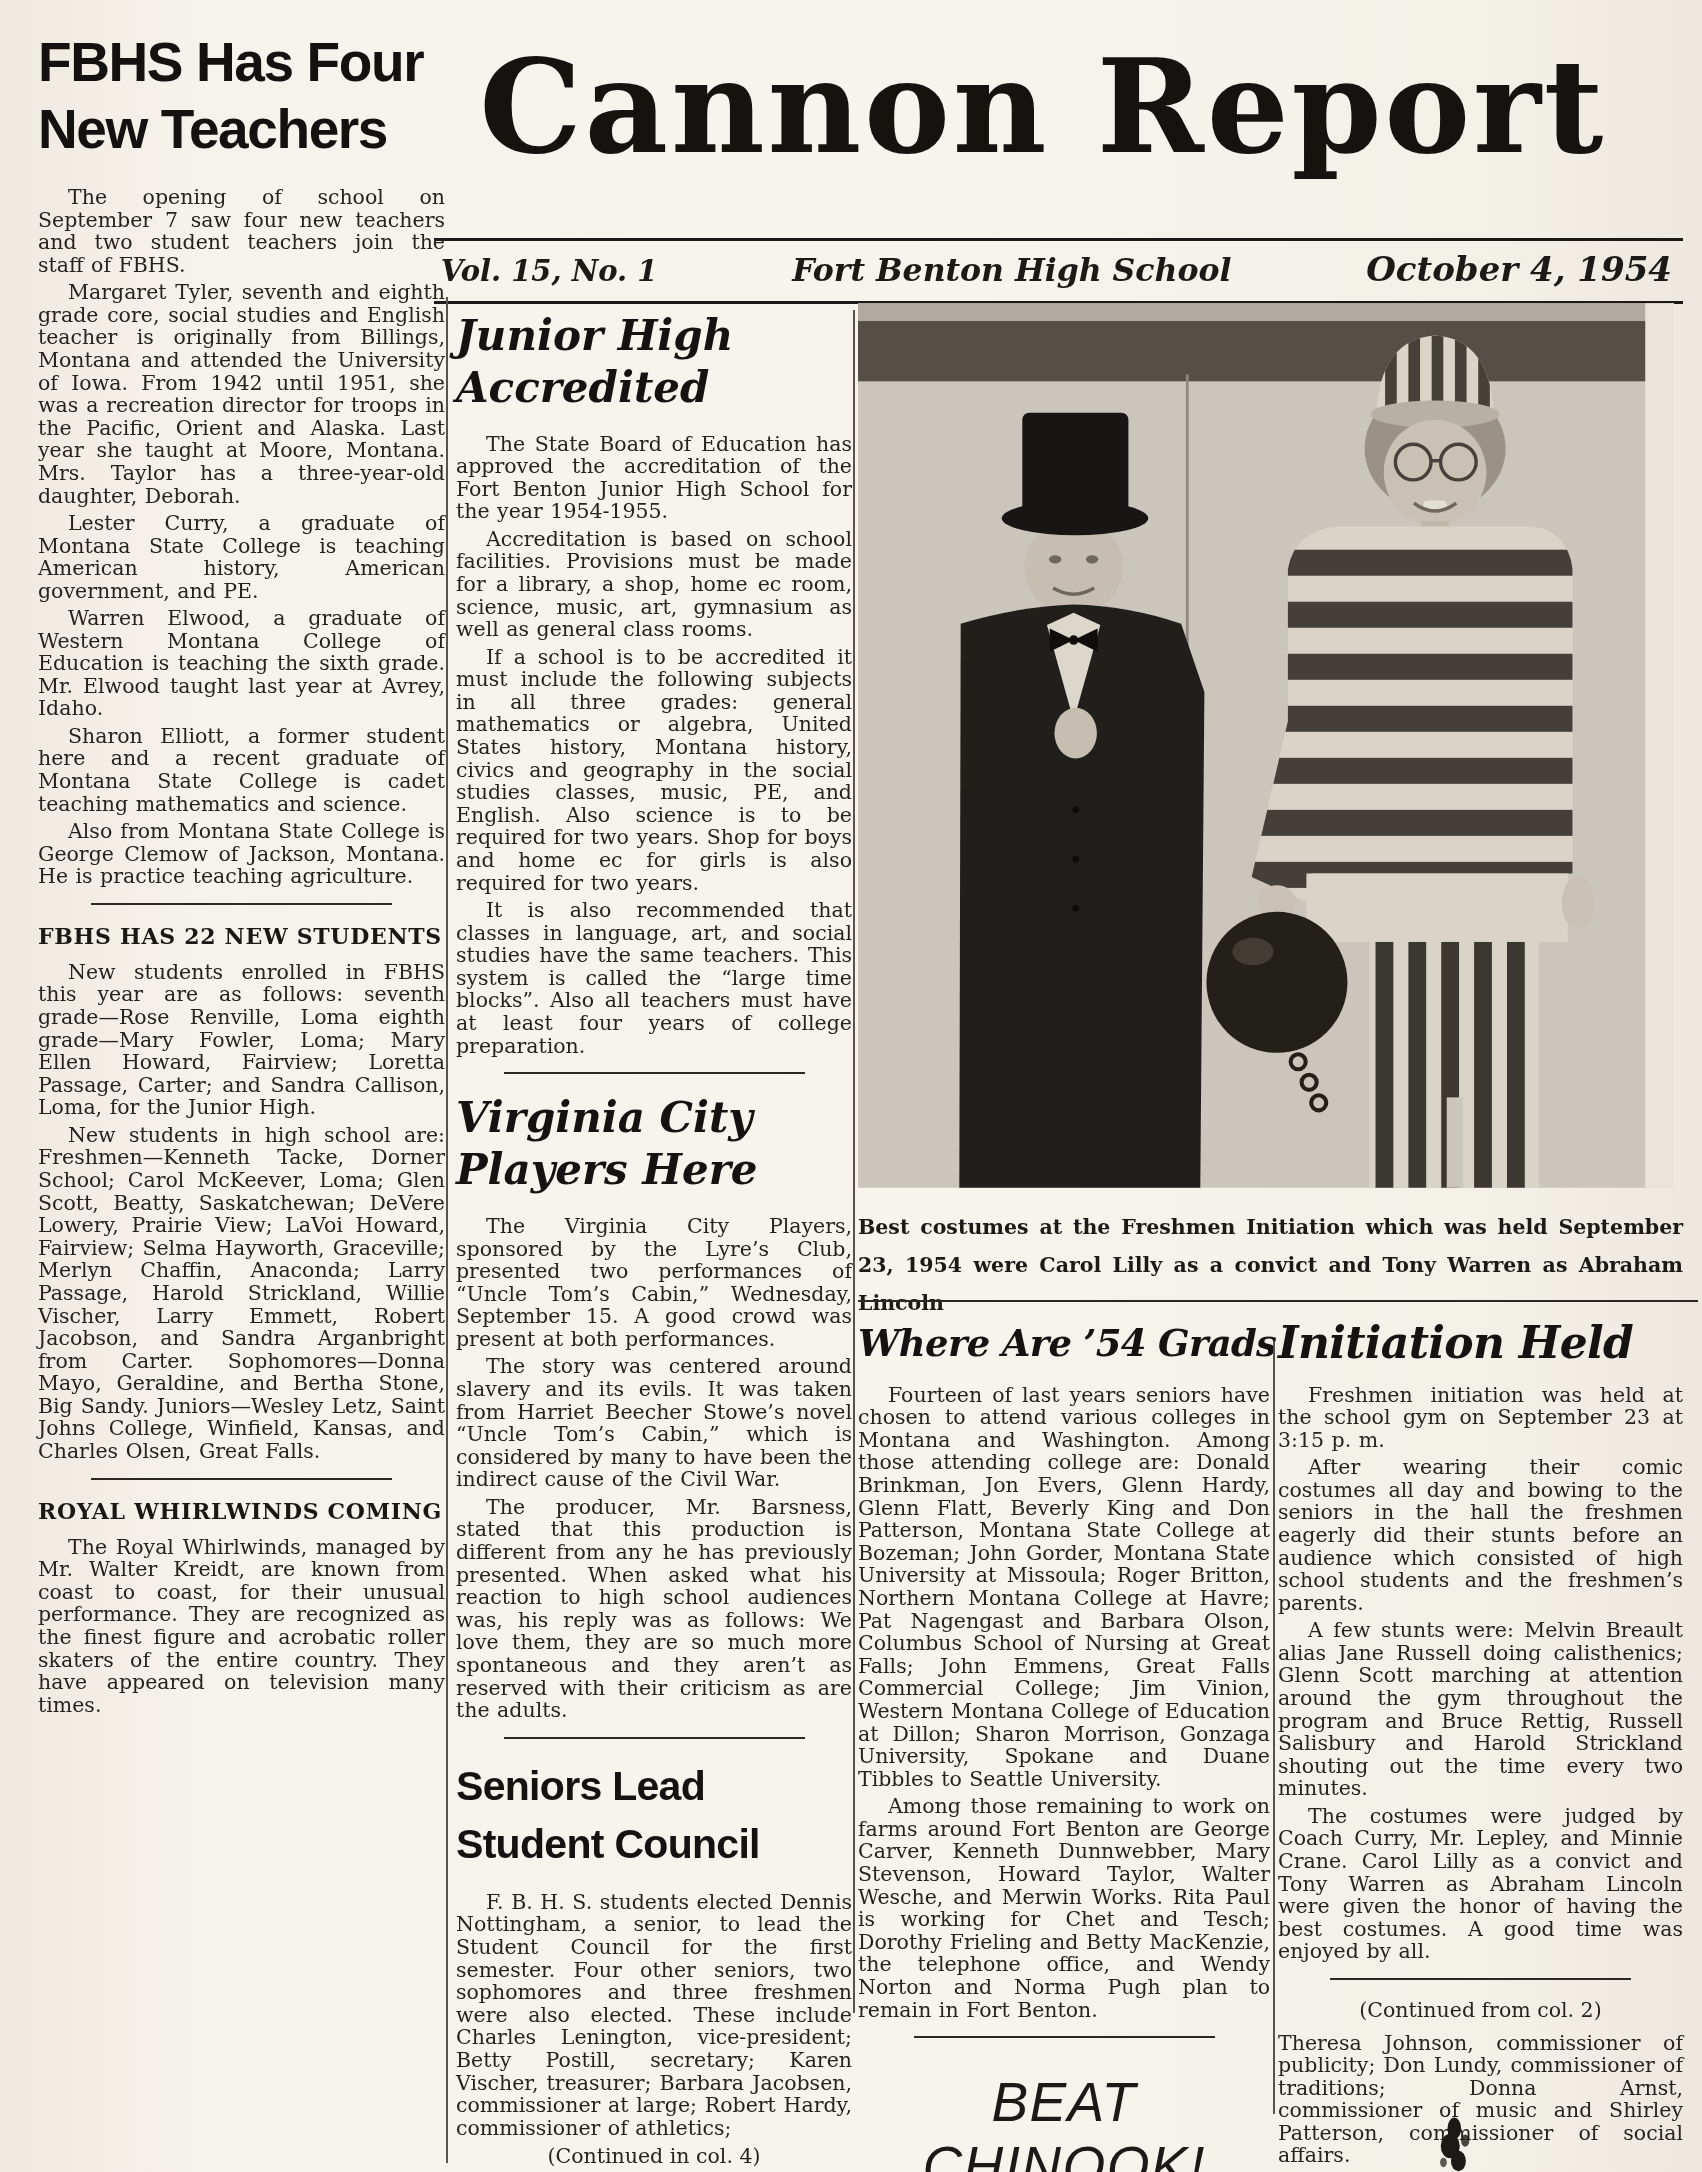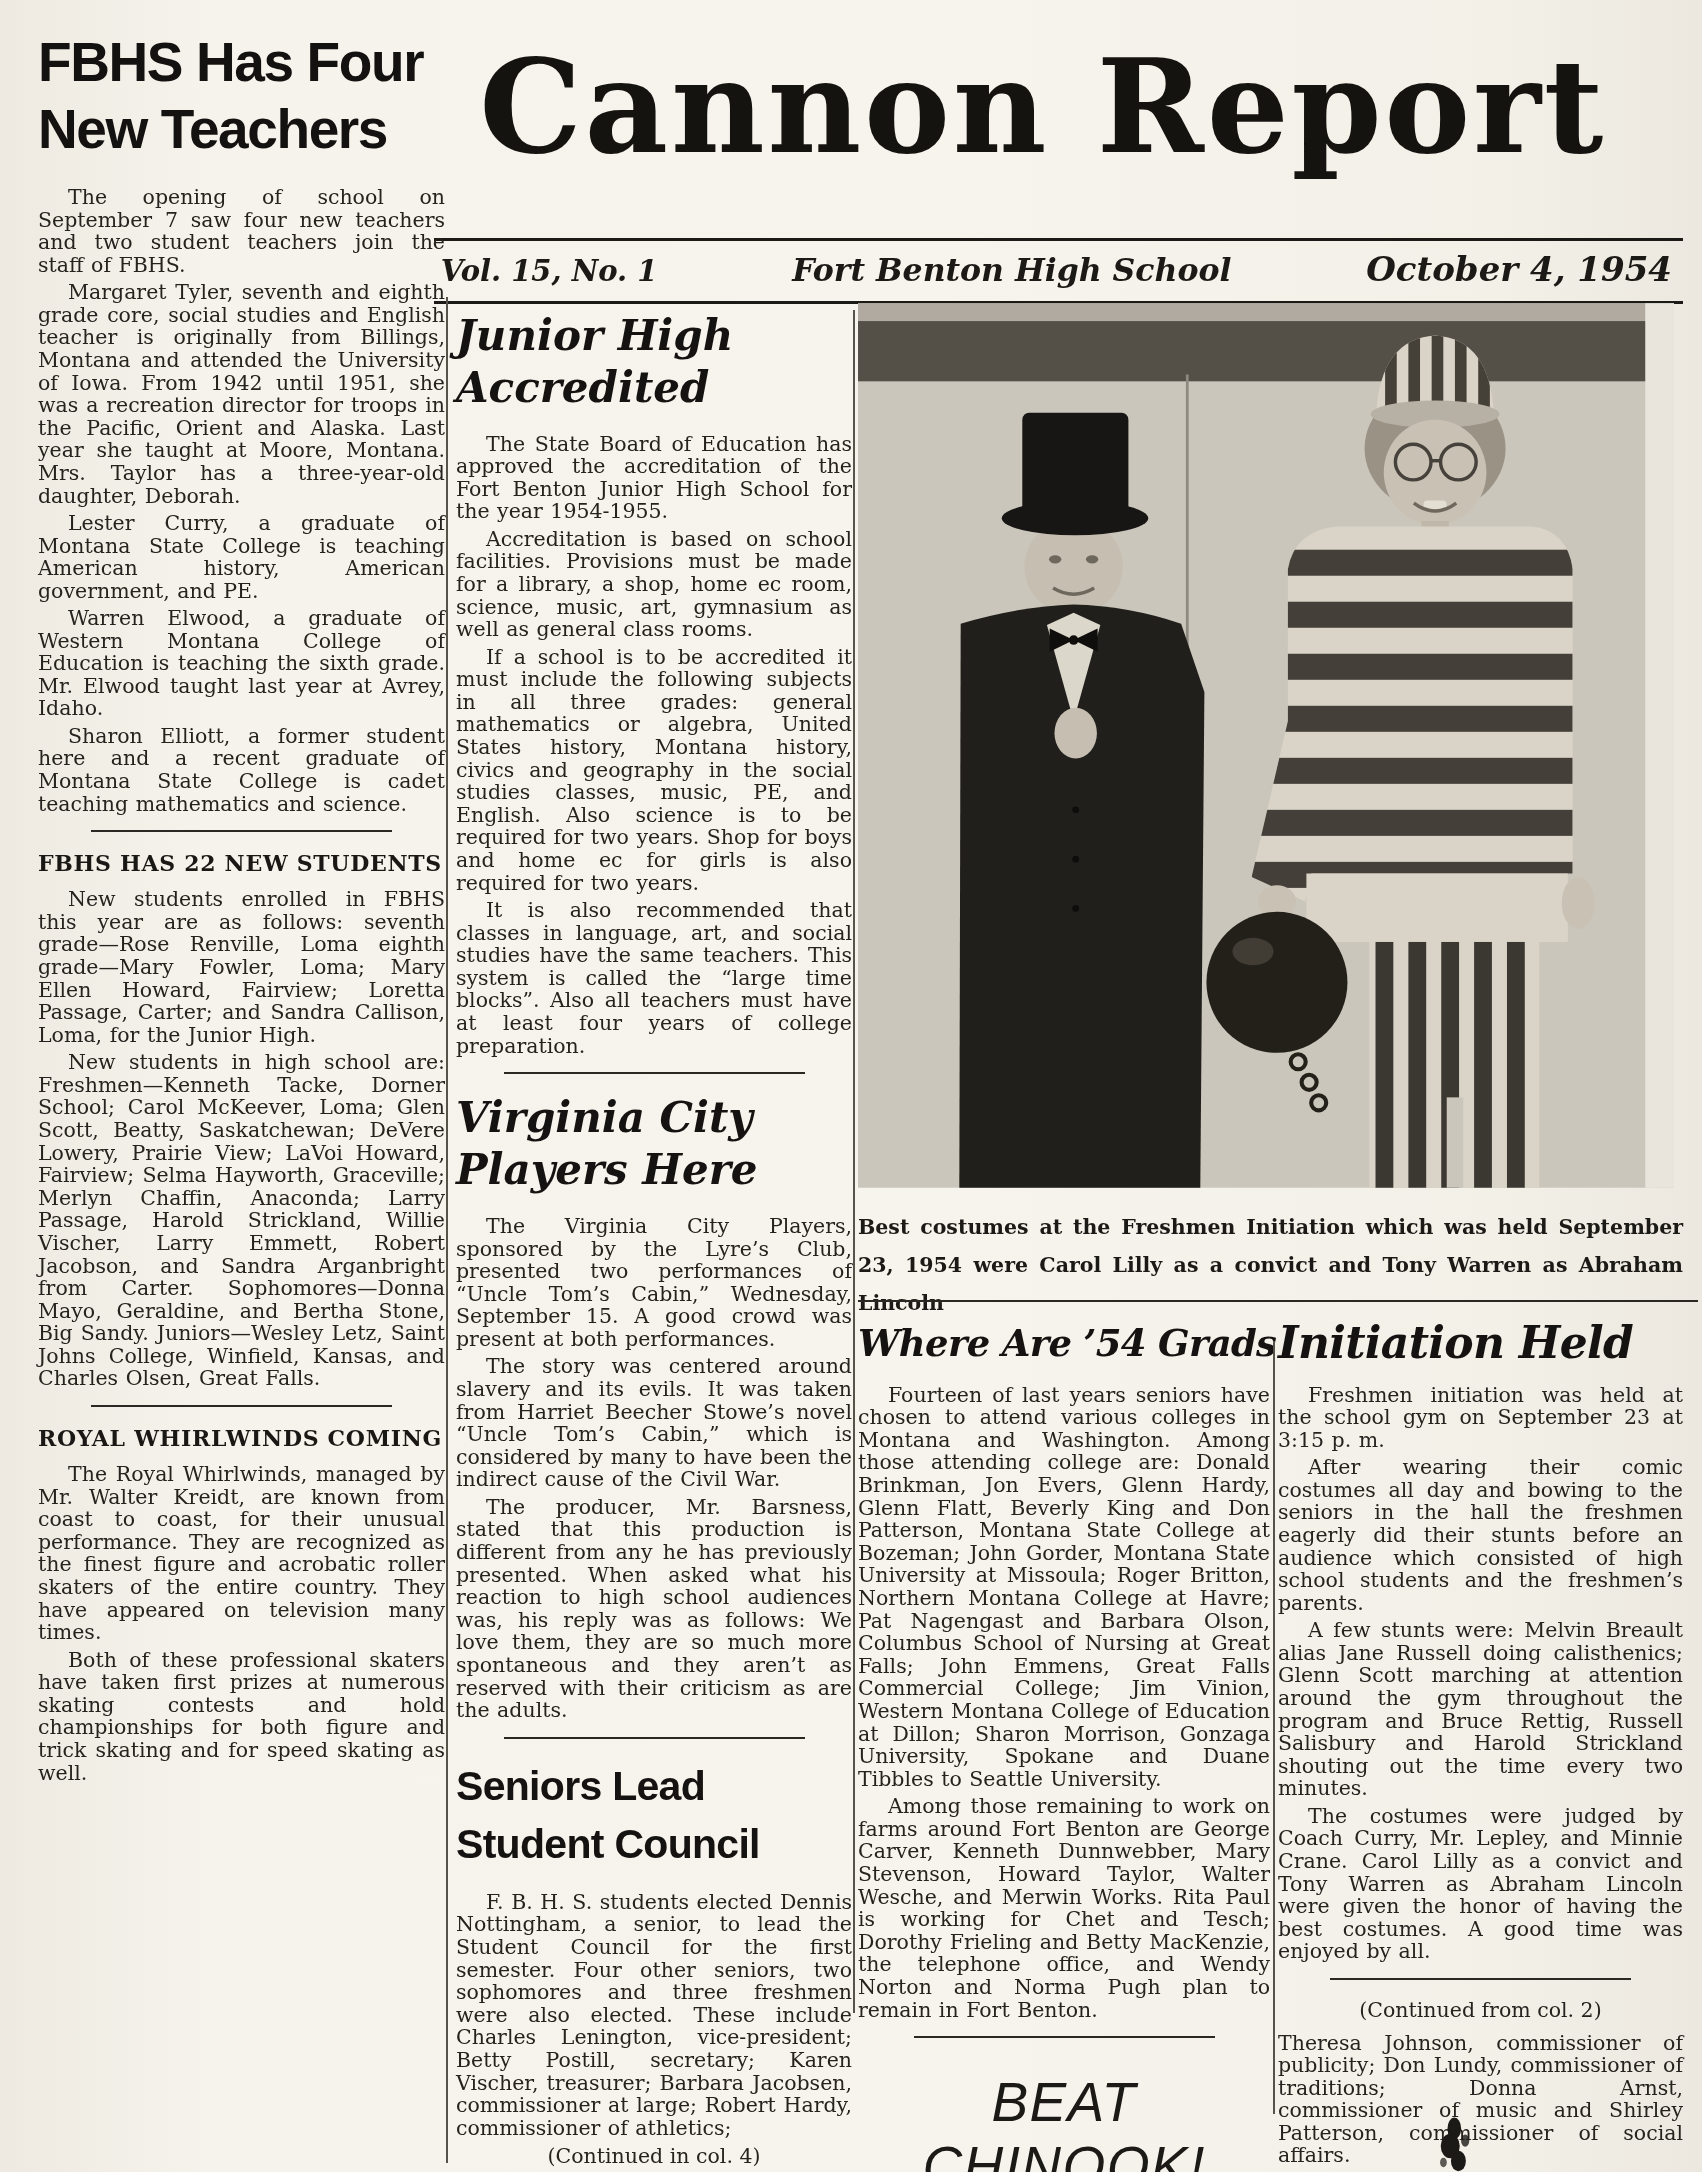--- a/index.html
+++ b/index.html
@@ -122,28 +122,28 @@
     <span class="date">October 4, 1954</span>
   </div>
 
   <section class="col col1">
     <h1 class="lead-headline">FBHS Has Four New Teachers</h1>
     <p>The opening of school on September 7 saw four new teachers and two student teachers join the staff of FBHS.</p>
     <p>Margaret Tyler, seventh and eighth grade core, social studies and English teacher is originally from Billings, Montana and attended the University of Iowa. From 1942 until 1951, she was a recreation director for troops in the Pacific, Orient and Alaska. Last year she taught at Moore, Montana. Mrs. Taylor has a three-year-old daughter, Deborah.</p>
     <p>Lester Curry, a graduate of Montana State College is teaching American history, American government, and PE.</p>
     <p>Warren Elwood, a graduate of Western Montana College of Education is teaching the sixth grade. Mr. Elwood taught last year at Avrey, Idaho.</p>
     <p>Sharon Elliott, a former student here and a recent graduate of Montana State College is cadet teaching mathematics and science.</p>
+    <p>Also from Montana State College is George Clemow of Jackson, Montana. He is practice teaching agriculture.</p>
     <hr class="rule">
     <h3 class="subhead">FBHS HAS 22 NEW STUDENTS</h3>
     <p>New students enrolled in FBHS this year are as follows: seventh grade—Rose Renville, Loma eighth grade—Mary Fowler, Loma; Mary Ellen Howard, Fairview; Loretta Passage, Carter; and Sandra Callison, Loma, for the Junior High.</p>
     <p>New students in high school are: Freshmen—Kenneth Tacke, Dorner School; Carol McKeever, Loma; Glen Scott, Beatty, Saskatchewan; DeVere Lowery, Prairie View; LaVoi Howard, Fairview; Selma Hayworth, Graceville; Merlyn Chaffin, Anaconda; Larry Passage, Harold Strickland, Willie Vischer, Larry Emmett, Robert Jacobson, and Sandra Arganbright from Carter. Sophomores—Donna Mayo, Geraldine, and Bertha Stone, Big Sandy. Juniors—Wesley Letz, Saint Johns College, Winfield, Kansas, and Charles Olsen, Great Falls.</p>
     <hr class="rule">
     <h3 class="subhead">ROYAL WHIRLWINDS COMING</h3>
     <p>The Royal Whirlwinds, managed by Mr. Walter Kreidt, are known from coast to coast, for their unusual performance. They are recognized as the finest figure and acrobatic roller skaters of the entire country. They have appeared on television many times.</p>
-    <p>Both of these professional skaters have taken first prizes at numerous skating contests and hold championships for both figure and trick skating and for speed skating as well.</p>
   </section>
 
   <section class="col col2">
     <h2 class="ital-head">Junior High Accredited</h2>
     <p>The State Board of Education has approved the accreditation of the Fort Benton Junior High School for the year 1954-1955.</p>
     <p>Accreditation is based on school facilities. Provisions must be made for a library, a shop, home ec room, science, music, art, gymnasium as well as general class rooms.</p>
     <p>If a school is to be accredited it must include the following subjects in all three grades: general mathematics or algebra, United States history, Montana history, civics and geography in the social studies classes, music, PE, and English. Also science is to be required for two years. Shop for boys and home ec for girls is also required for two years.</p>
     <p>It is also recommended that classes in language, art, and social studies have the same teachers. This system is called the “large time blocks”. Also all teachers must have at least four years of college preparation.</p>
     <hr class="rule">
     <h2 class="ital-head">Virginia City Players Here</h2>

